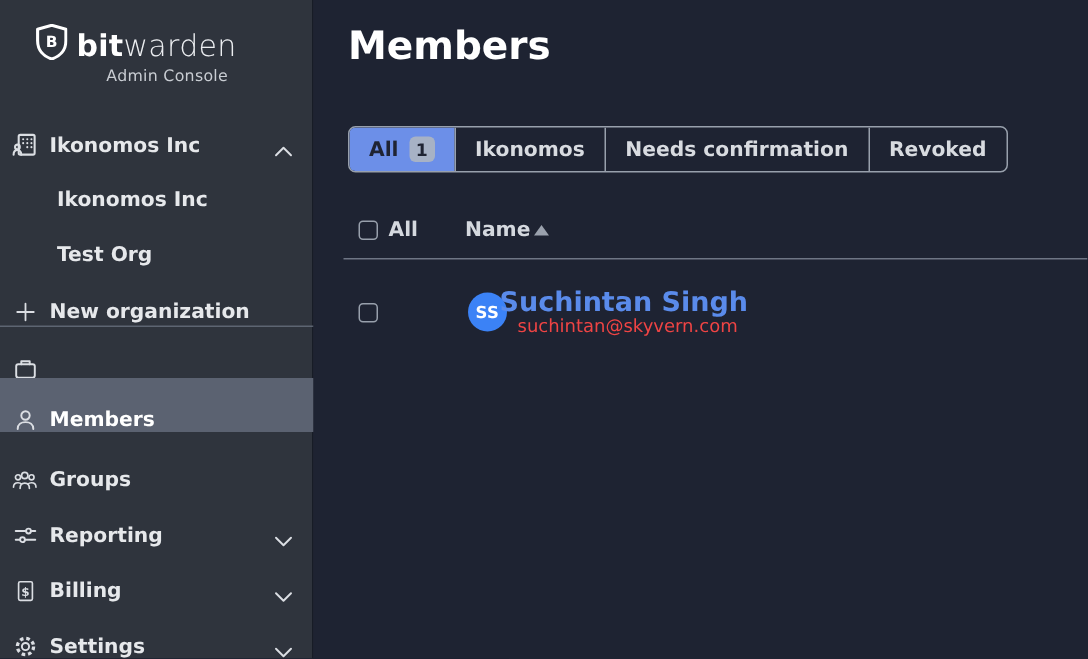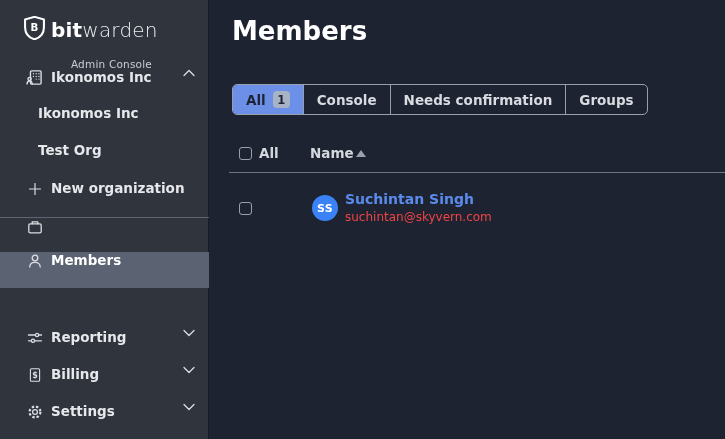--- a/index.html
+++ b/index.html
@@ -8,24 +8,24 @@
   .app { position:relative; width:725px; height:439px; background:#1e2332; }
 
   
   .sidebar { position:absolute; left:0; top:0; width:209px; height:439px;
              background:#2f343d; border-right:1px solid #171c26; }
   .logo { position:absolute; left:24px; top:16px; width:128px; cursor:pointer; }
   .logo-row { display:flex; align-items:center; gap:6px; }
   .logo-word { font-size:20px; color:#ffffff; letter-spacing:0.2px; line-height:24px; }
   .logo-word .b { font-weight:800; }
   .logo-word .w { font-weight:300; color:#eceef1; }
-  .logo-sub { text-align:right; font-size:10.5px; color:#c9cdd3; margin-top:14px; letter-spacing:0.2px; }
-
-  .nav-row { position:absolute; left:0; width:209px; height:36px; display:flex; align-items:flex-start;
-             padding:0 14px 0 26px; color:#e6e8eb; font-size:13.5px; font-weight:700; cursor:pointer; }
+  .logo-sub { text-align:right; font-size:10.5px; color:#c9cdd3; margin-top:1px; letter-spacing:0.2px; }
+
+  .nav-row { position:absolute; left:0; width:209px; height:36px; display:flex; align-items:flex-end;
+             padding:0 14px 0 8px; color:#e6e8eb; font-size:13.5px; font-weight:700; cursor:pointer; }
   .nav-row .ic { width:17px; height:17px; margin-right:8px; flex:0 0 17px; display:flex;
                  align-items:center; justify-content:center; }
   .nav-row.active { background:#5b6271; color:#ffffff; }
   .nav-row.child { padding-left:38px; }
   .chev { margin-left:auto; display:flex; align-items:center; }
   .sb-divider { position:absolute; left:0; top:217px; width:209px; border-top:1px solid #6e7584; opacity:.75; }
   svg.stroke { stroke:#dbdee3; fill:none; stroke-width:1.3; stroke-linecap:round; stroke-linejoin:round; }
 
   
   .main { position:absolute; left:209px; top:0; width:516px; height:439px; background:#1e2332; }
@@ -50,21 +50,21 @@
   .thead-name { position:absolute; left:101px; top:145px; font-size:13.5px; font-weight:700; color:#d4d8de;
                 display:flex; align-items:center; gap:2px; cursor:pointer; }
   .sort-caret { width:0; height:0; border-left:5.5px solid transparent; border-right:5.5px solid transparent;
                 border-bottom:7px solid #9aa1ad; margin-top:1px; }
   .table-divider { position:absolute; left:20px; top:172px; width:496px; border-top:1.5px solid #6e7584; }
 
   .row-cb { position:absolute; left:30px; top:202px; }
   .avatar { position:absolute; left:103px; top:195px; width:26px; height:26px; border-radius:50%;
             background:#3b82f6; color:#ffffff; font-size:11px; font-weight:700;
             display:flex; align-items:center; justify-content:center; letter-spacing:0.3px; }
-  .member-name  { position:absolute; left:136px; top:191px; font-size:14px; font-weight:700;
+  .member-name  { position:absolute; left:124px; top:191px; font-size:18px; font-weight:700;
                   color:#5a8beb; cursor:pointer; }
   .member-email { position:absolute; left:136px; top:210px; font-size:12px; color:#ef4444; }
 </style>
 </head>
 <body>
 
 <div class="app">
 
   <aside class="sidebar">
 
@@ -136,20 +136,33 @@
     <div class="nav-row active" style="top:252px">
       <span class="ic">
         <svg class="stroke" width="16" height="16" viewBox="0 0 16 16">
           <circle cx="8" cy="5" r="2.8"></circle>
           <path d="M2.8 14 c0-3 2.3-4.6 5.2-4.6 s5.2 1.6 5.2 4.6"></path>
         </svg>
       </span>
       <span>Members</span>
     </div>
 
+    <div class="nav-row" style="top:292px">
+      <span class="ic">
+        <svg class="stroke" width="17" height="16" viewBox="0 0 17 16" style="stroke-width:1.1">
+          <circle cx="4" cy="6.2" r="1.7"></circle>
+            <circle cx="13" cy="6.2" r="1.7"></circle>
+            <circle cx="8.5" cy="5" r="2.1"></circle>
+          <path d="M1 12.8 c0-2 1.3-3 3-3 1 0 1.8.3 2.3.9"></path>
+          <path d="M16 12.8 c0-2-1.3-3-3-3 -1 0-1.8.3-2.3.9"></path>
+          <path d="M5.4 13.6 c0-2.3 1.4-3.5 3.1-3.5 s3.1 1.2 3.1 3.5"></path>
+        </svg>
+      </span>
+      <span>Groups</span>
+    </div>
 
     <div class="nav-row" style="top:329px">
       <span class="ic">
         <svg class="stroke" width="16" height="16" viewBox="0 0 16 16">
           <line x1="1.5" y1="5" x2="8" y2="5"></line>
             <line x1="12" y1="5" x2="14.5" y2="5"></line>
             <circle cx="10" cy="5" r="1.6"></circle>
           <line x1="1.5" y1="10.8" x2="4" y2="10.8"></line>
             <line x1="8" y1="10.8" x2="14.5" y2="10.8"></line>
             <circle cx="6" cy="10.8" r="1.6"></circle>
@@ -197,23 +210,23 @@
 
   <main class="main">
 
     <h1 class="page-title">Members</h1>
 
     <div class="tabgroup">
       <button class="tab active">
         <span>All</span>
         <span class="badge">1</span>
       </button>
-      <button class="tab">Console</button>
+      <button class="tab">Ikonomos</button>
       <button class="tab">Needs confirmation</button>
-      <button class="tab">Groups</button>
+      <button class="tab">Revoked</button>
     </div>
 
     <div class="checkbox thead-cb"></div>
     <div class="thead-all">All</div>
     <div class="thead-name">
       <span>Name</span>
       <span class="sort-caret"></span>
     </div>
     <div class="table-divider"></div>
 

